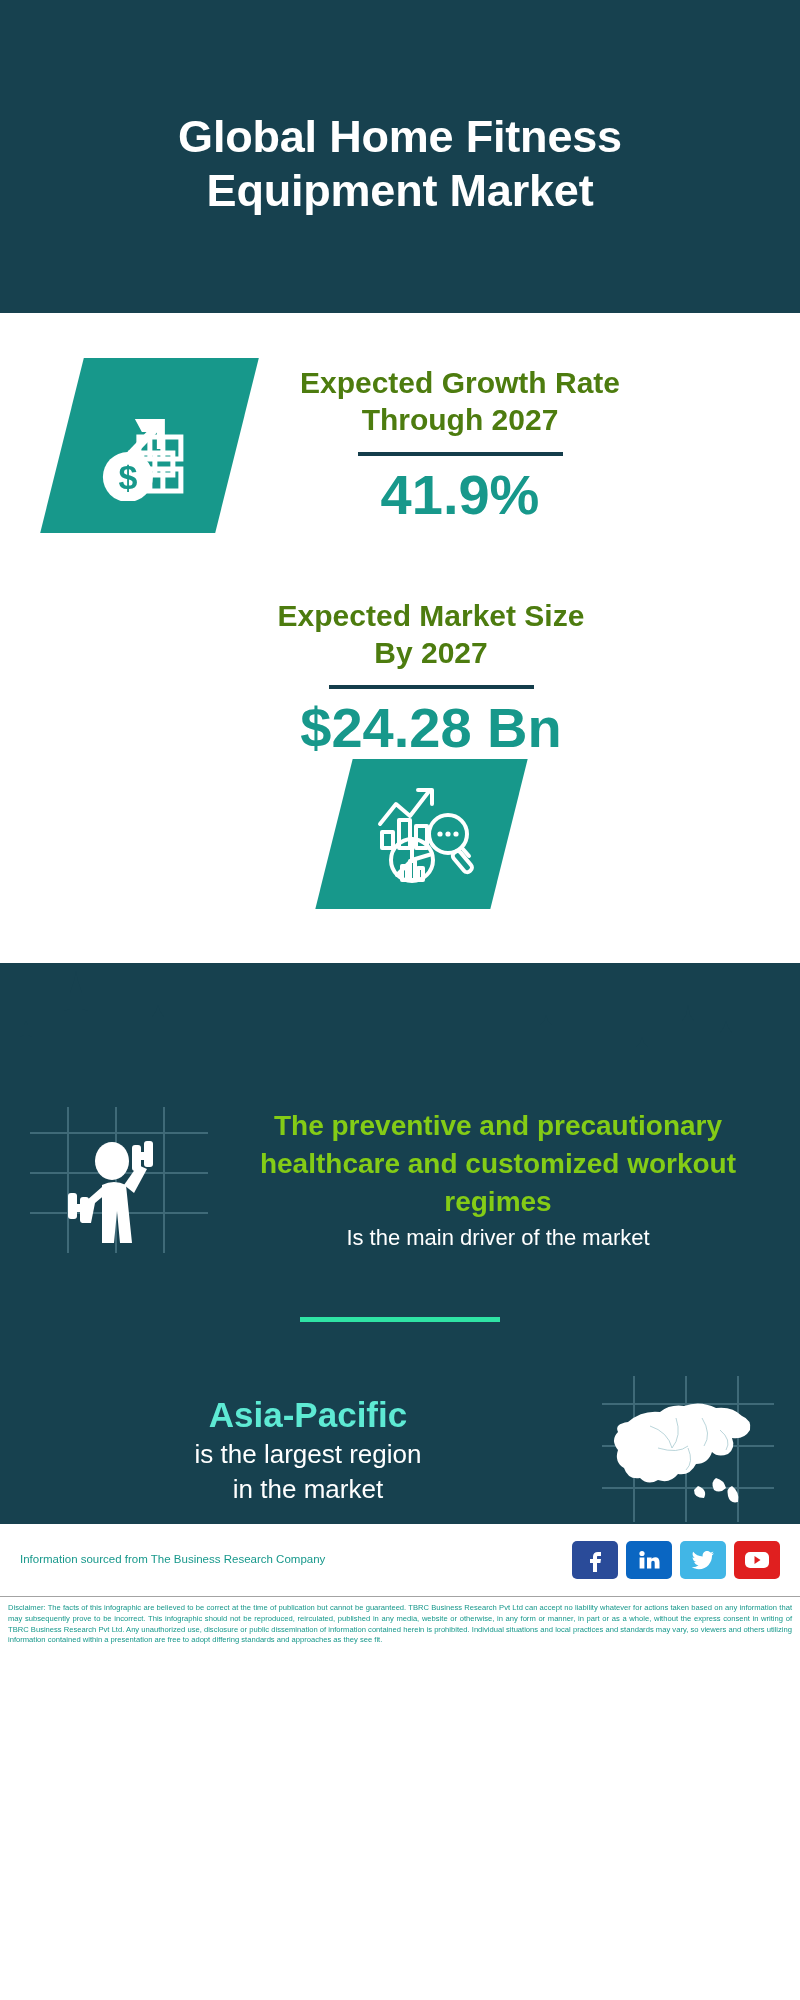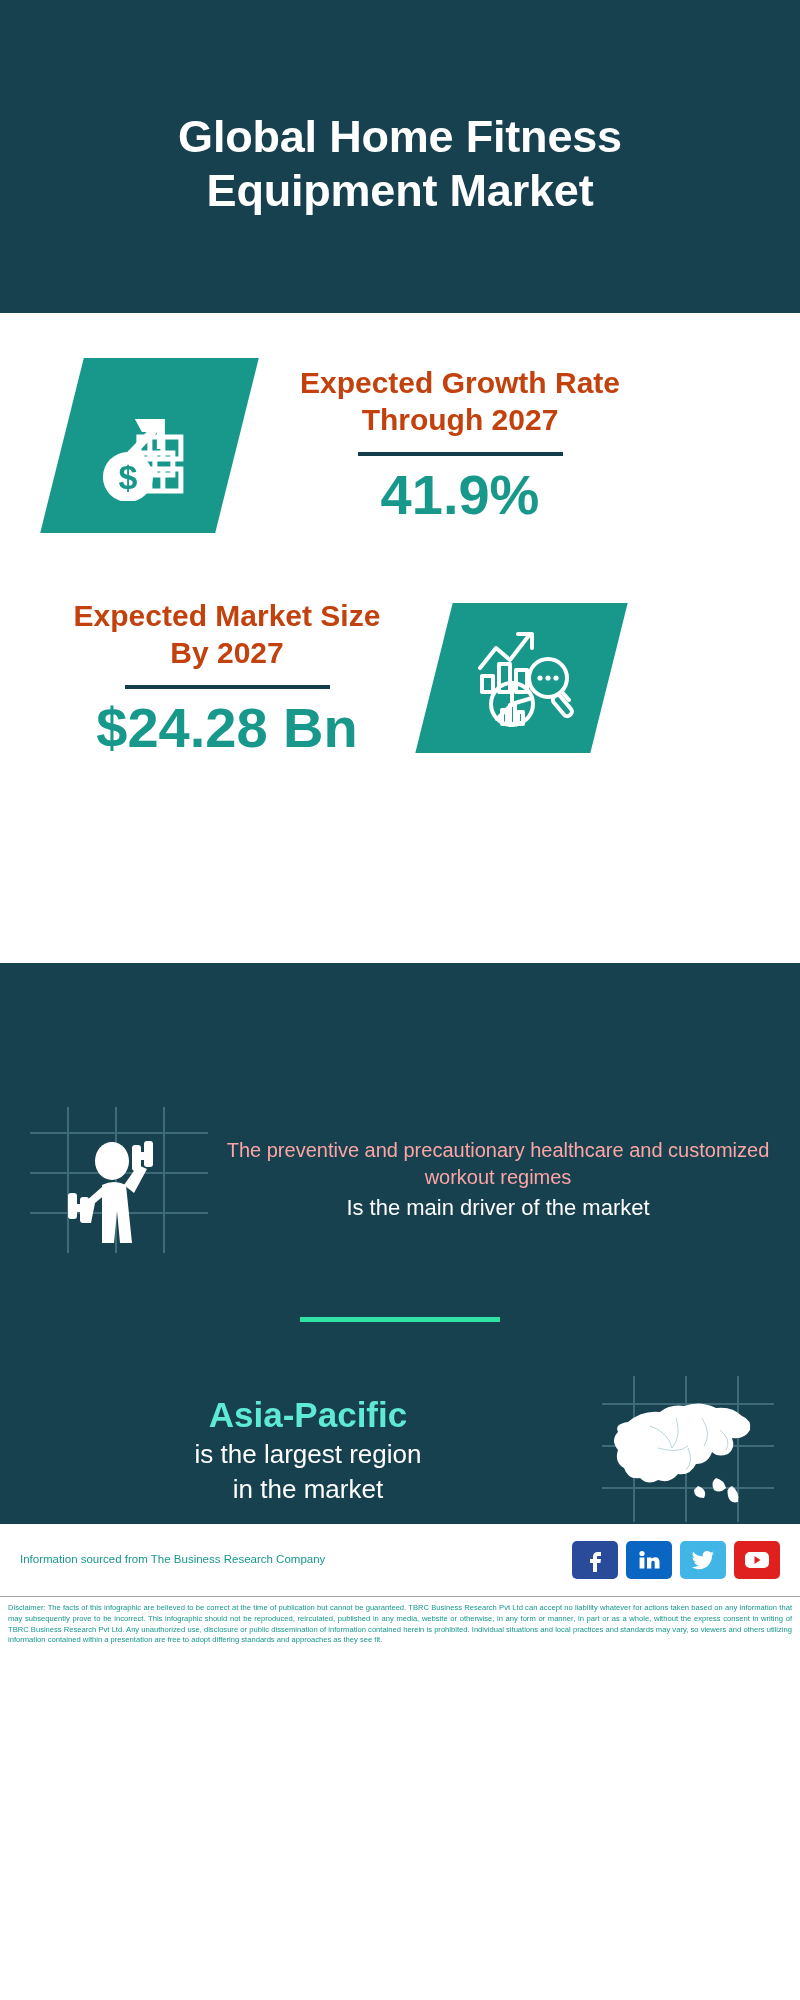--- a/index.html
+++ b/index.html
@@ -39,41 +39,41 @@
     background:#17988b;
     transform:skewX(-14deg);
     display:flex; align-items:center; justify-content:center;
   }
   .para > svg { transform:skewX(14deg); }
 
   .stat1 { padding:45px 0 0 0; }
   .stat1 .para { width:175px; height:175px; margin-left:62px; }
   .stat1 .txt { margin-left:58px; text-align:center; width:330px; }
 
-  .stat2 { padding:65px 0 0 0; }
+  .stat2 { padding:65px 0 0 0;flex-direction:column; }
   .stat2 .txt { margin-left:62px; text-align:center; width:330px; }
   .stat2 .para { width:175px; height:150px; margin-left:42px; }
 
   .stat-title {
-    color:#c2410c; font-size:30px; font-weight:bold; line-height:1.22;
+    color:#4d7c0f; font-size:30px; font-weight:bold; line-height:1.22;
   }
   .rule { height:4px; background:#143d4b; width:205px; margin:14px auto 8px auto; }
   .stat-value {
     color:#17988b; font-size:56px; font-weight:bold; line-height:1.1;
     white-space:nowrap;
   }
 
   
   .dark-zone { background:#17414f; position:relative; }
   .skyline { display:block; width:800px; height:120px; margin-top:-120px; }
 
   .driver-block { display:flex; align-items:center; padding:22px 24px 0 24px; }
   .driver-icon { width:190px; height:150px; flex:0 0 190px; }
   .driver-text { flex:1; text-align:center; padding-left:6px; }
-  .hl { color:#fca5a5; font-size:20px; font-weight:normal; line-height:1.35; display:block; }
+  .hl { color:#84cc16; font-size:28px; font-weight:bold; line-height:1.35; display:block; }
   .sub { color:#ffffff; font-size:22px; line-height:1.35; display:block; margin-top:2px; }
 
   .mid-rule { width:200px; height:5px; background:#2fe3a5; margin:62px auto 0 auto; }
 
   .region-block { display:flex; align-items:center; padding:52px 22px 0 22px; }
   .region-text { flex:1; text-align:center; }
   .region-name { color:#5eead4; font-size:35px; font-weight:bold; line-height:1.3; display:block; }
   .region-sub { color:#ffffff; font-size:26px; line-height:1.32; display:block;text-align:center; }
   .map-icon { width:180px; height:150px; flex:0 0 180px; margin-left:4px; }
 

